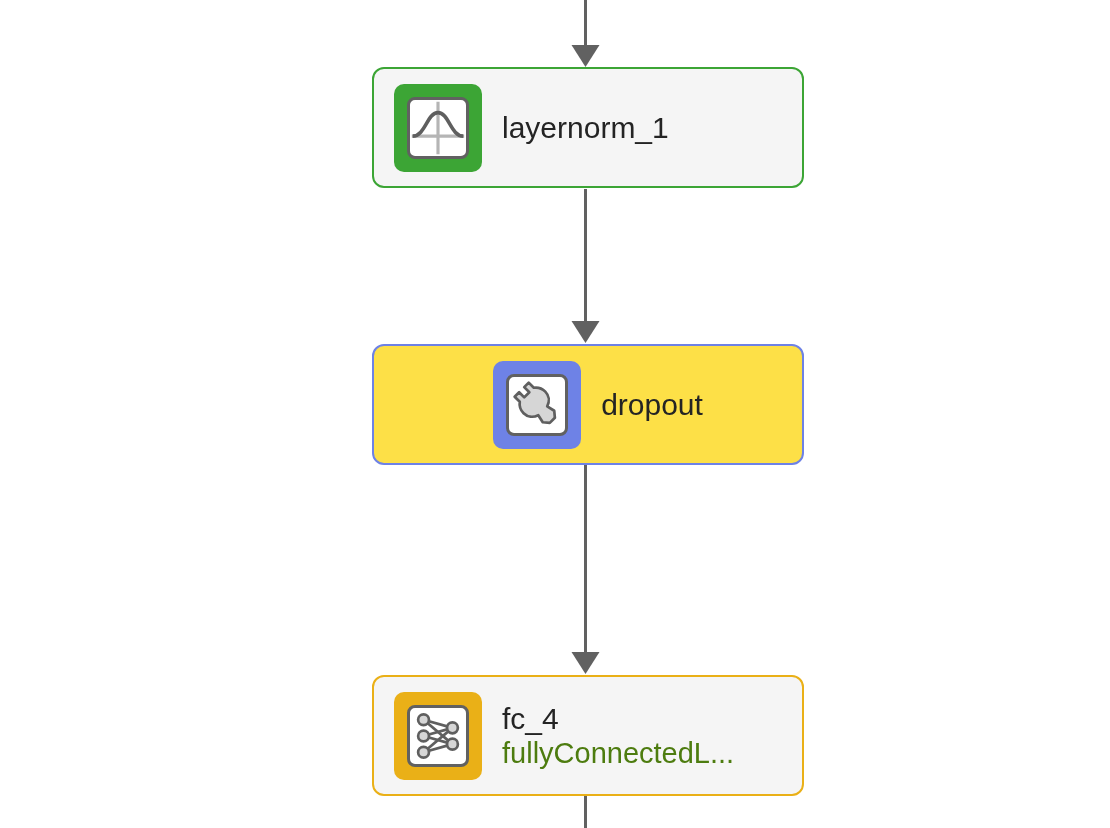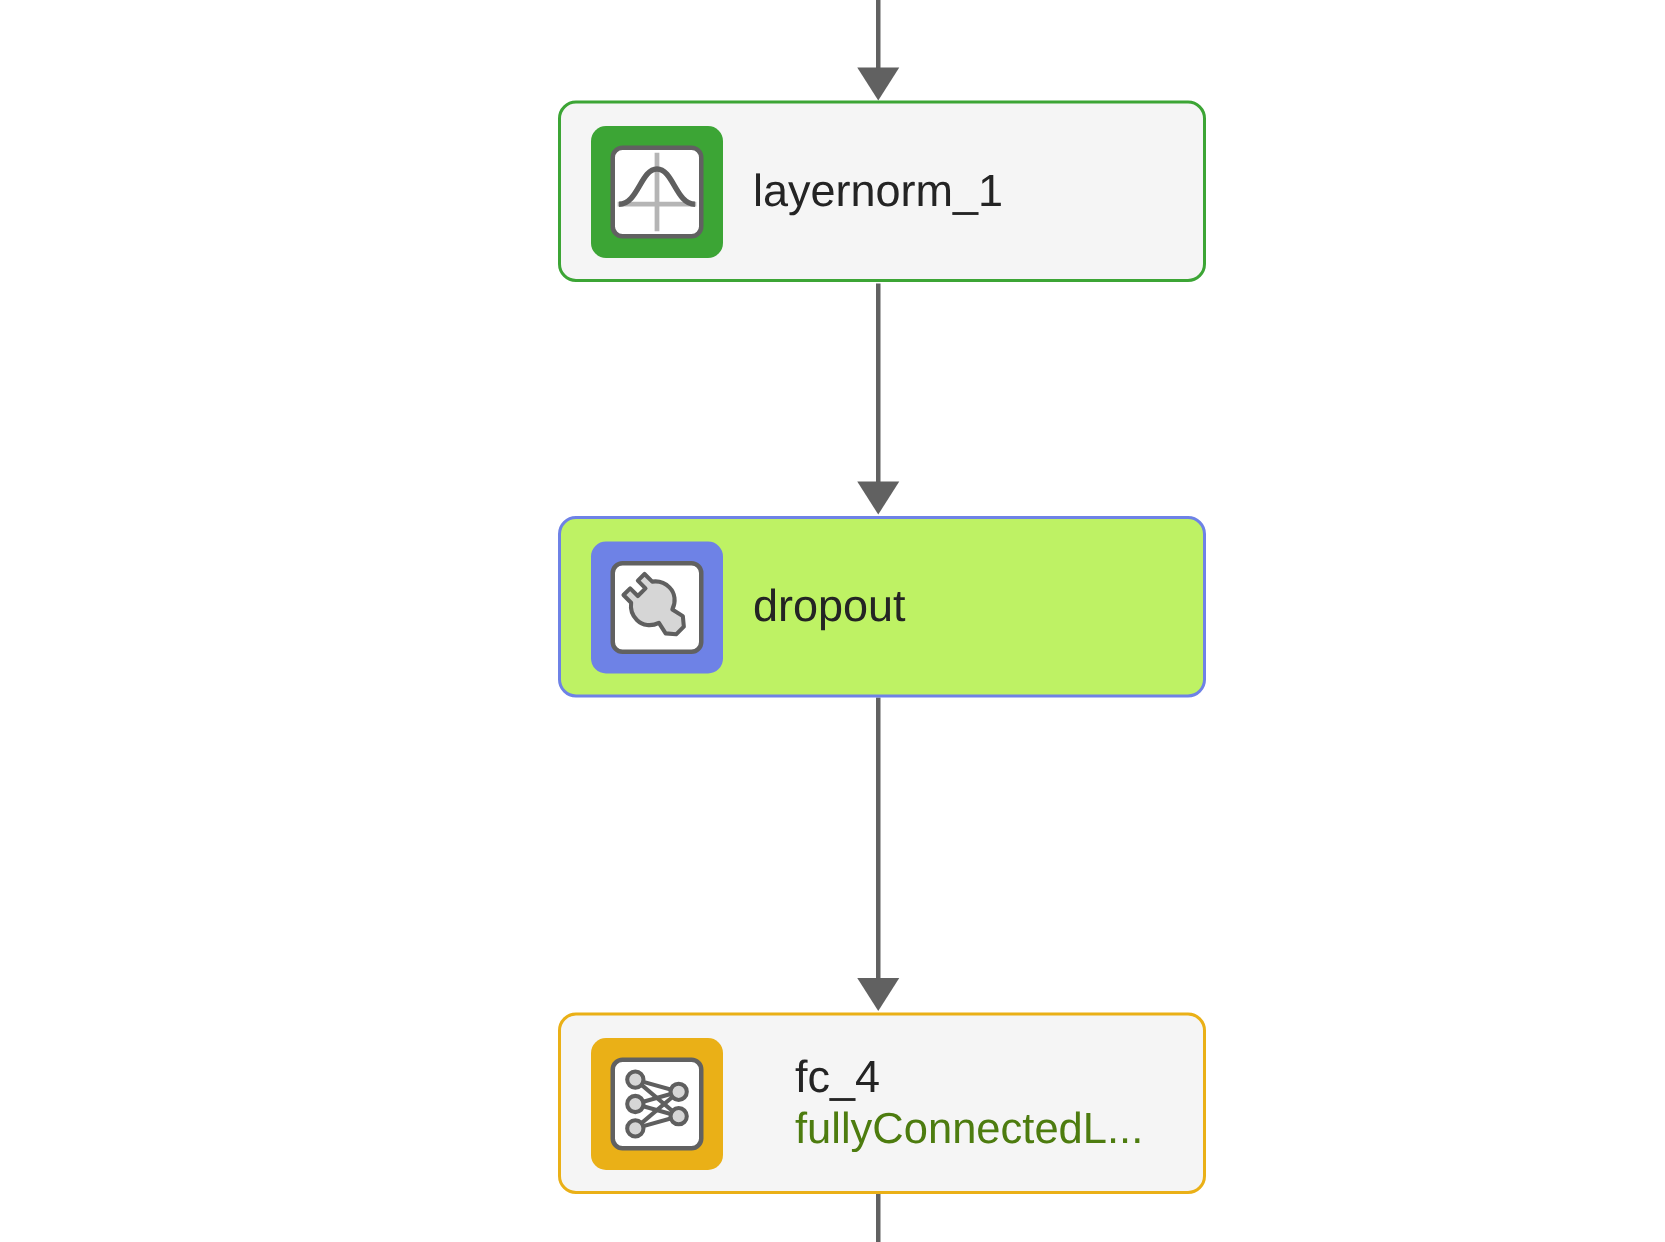--- a/index.html
+++ b/index.html
@@ -109,34 +109,34 @@
           <line x1="2" y1="40" x2="60" y2="40" stroke="#b5b5b5" stroke-width="3.5"></line>
           <path d="M3 40 C 17 40 19 14 31 14 C 43 14 45 40 59 40" fill="none" stroke="#5f5f5f" stroke-width="4"></path>
         </svg>
       </div>
     </div>
     <div class="node-text">
       <div class="node-title" style="color: rgb(36, 36, 36);">layernorm_1</div>
     </div>
   </div>
 
-  <div class="node node-2" style="border-color: rgb(110, 130, 230); background: #bef264;">
+  <div class="node node-2" style="border-color: rgb(110, 130, 230); background: #fde047; justify-content: center;">
     <div class="icon-tile" style="background: rgb(110, 130, 230);">
       <div class="icon-inner">
         <svg width="56" height="56" viewBox="0 0 62 62">
           <path transform="rotate(-45 31 31)" d="M20 7 L20 15 C 16 18 14 22 14 27 C 14 33 18 38 24 40 L22 49 L27 55 L35 55 L40 49 L38 40 C 44 38 48 33 48 27 C 48 22 46 18 42 15 L42 7 L35 7 L35 15 L27 15 L27 7 Z" fill="#d6d6d6" stroke="#5f5f5f" stroke-width="3" stroke-linejoin="round"></path>
         </svg>
       </div>
     </div>
     <div class="node-text">
       <div class="node-title" style="color: rgb(36, 36, 36);">dropout</div>
     </div>
   </div>
 
-  <div class="node node-3" style="border-color: rgb(234, 176, 23); background: rgb(245, 245, 245); gap: 28px;">
+  <div class="node node-3" style="border-color: rgb(234, 176, 23); background: rgb(245, 245, 245);">
     <div class="icon-tile" style="background: rgb(234, 176, 23);">
       <div class="icon-inner">
         <svg width="56" height="56" viewBox="0 0 62 62">
           <g stroke="#5f5f5f" stroke-width="3">
             <line x1="15" y1="13" x2="47" y2="22"></line>
             <line x1="15" y1="13" x2="47" y2="40"></line>
             <line x1="15" y1="31" x2="47" y2="22"></line>
             <line x1="15" y1="31" x2="47" y2="40"></line>
             <line x1="15" y1="49" x2="47" y2="22"></line>
             <line x1="15" y1="49" x2="47" y2="40"></line>

